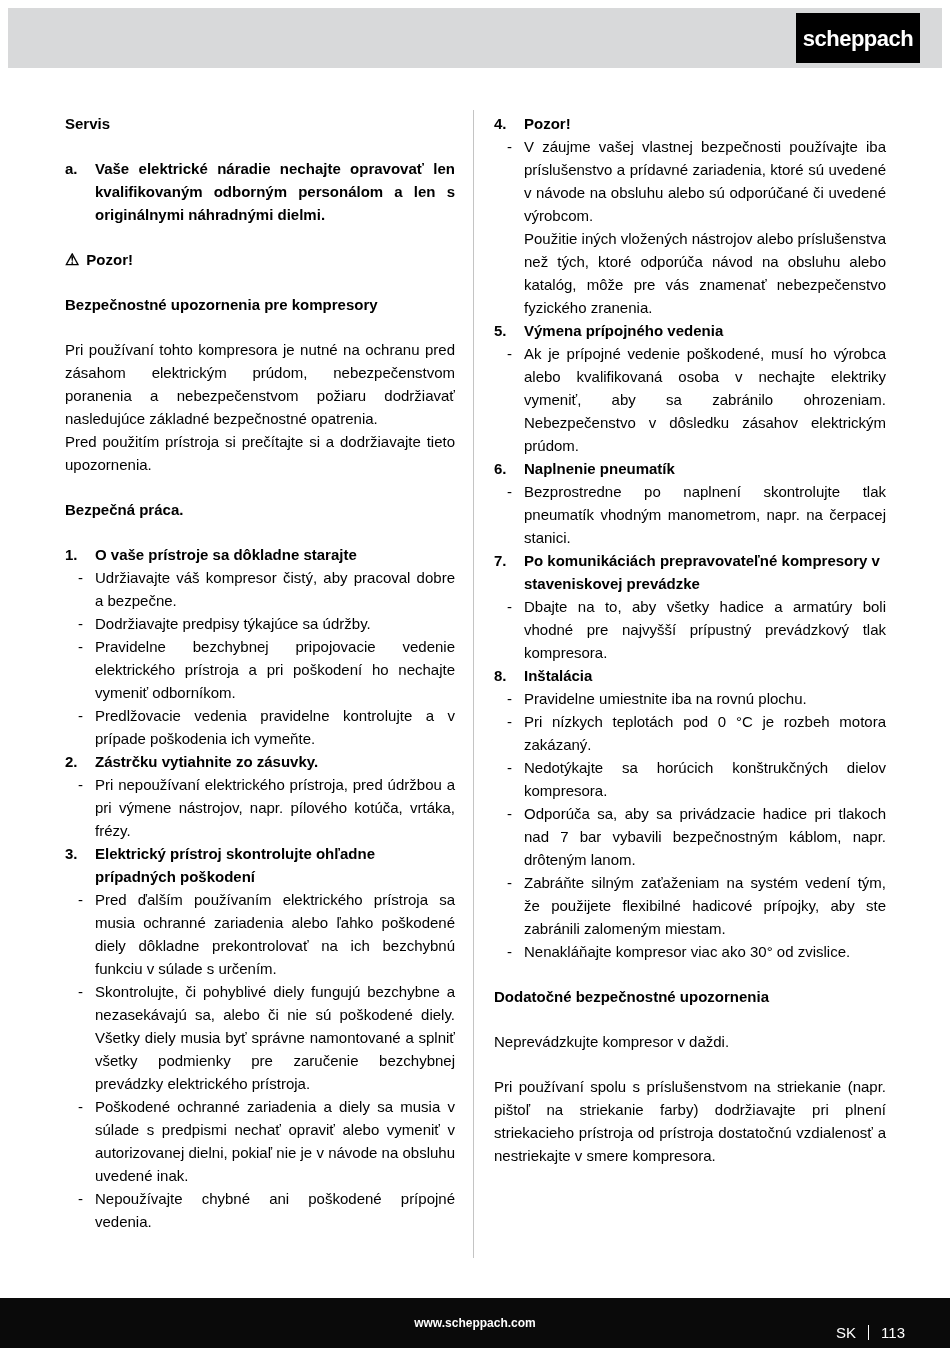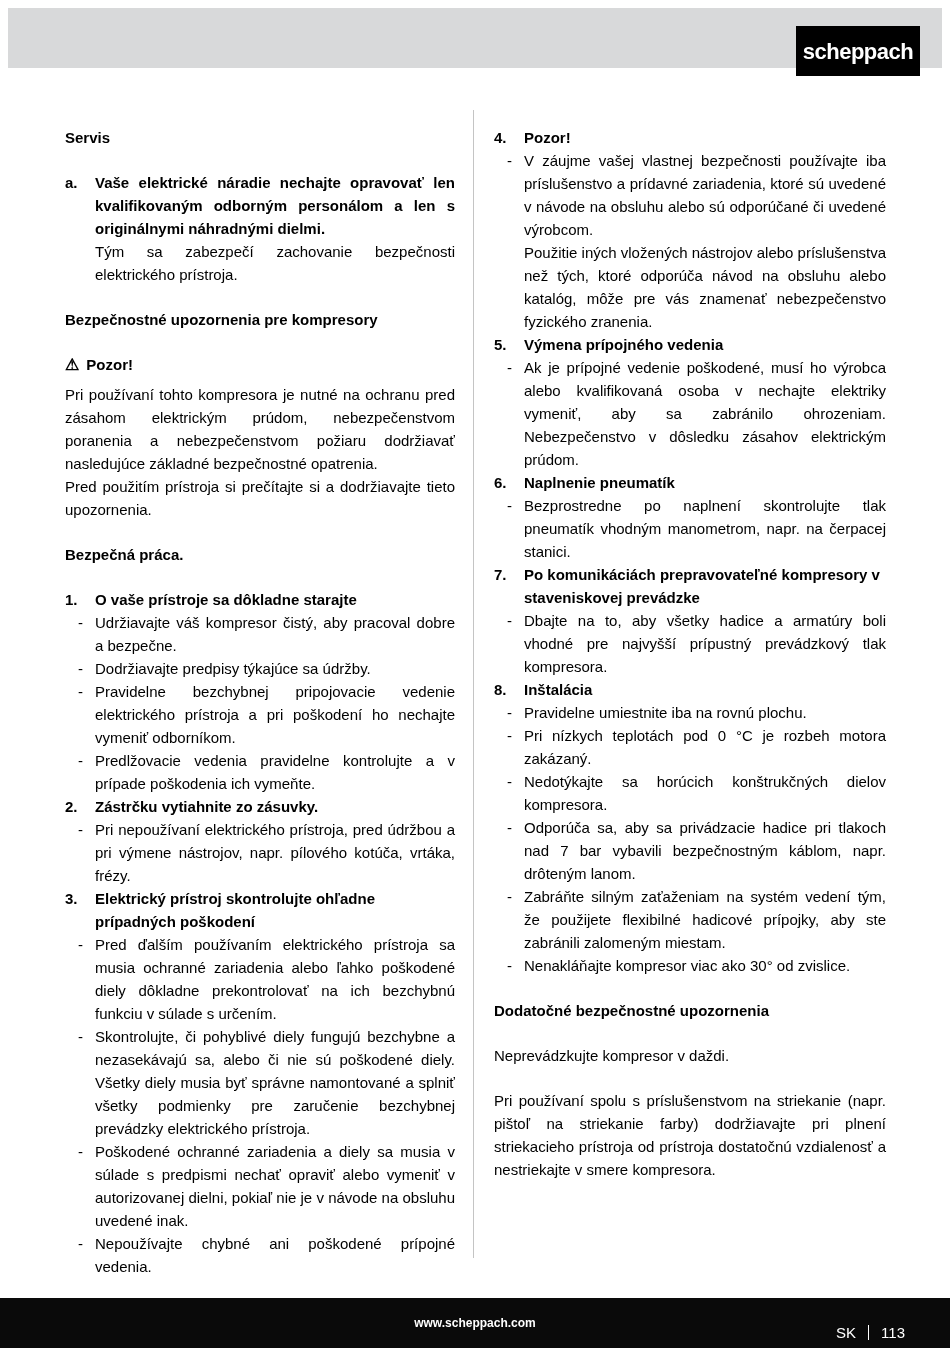--- a/index.html
+++ b/index.html
@@ -9,35 +9,35 @@
     background: #ffffff;
     font-family: "Liberation Sans", sans-serif;
     font-size: 15px; line-height: 23px; color: #000;
     position: relative; overflow: hidden;
   }
   .header-bar {
     position: absolute; left: 8px; top: 8px; width: 934px; height: 60px;
     background: #d8d9da;
   }
   .logo-box {
-    position: absolute; right: 22px; top: 18px; width: 124px; height: 50px;
+    position: absolute; right: 22px; top: 5px; width: 124px; height: 50px;
     background: #000; display: flex; align-items: center; justify-content: center; text-align: center;
   }
   .logo-text {
     color: #fff; font-weight: bold; font-size: 22px; letter-spacing: -0.5px;
   }
   .col { position: absolute; top: 108px; }
   .col-left  { left: 65px;  width: 390px; }
   .col-right { left: 494px; width: 392px; }
   .divider {
     position: absolute; left: 473px; top: 110px; width: 1px; height: 1148px;
     background: #c4c4c4;
   }
   .block { margin-top: 22px; }
-  .col .block:first-child { margin-top: 18px; }
+  .col .block:first-child { margin-top: 4px; }
   .b-numbered + .b-numbered { margin-top: 0; }
   .b-warning + .b-para { margin-top: 7px; }
   .b-heading { font-weight: bold; }
   .b-para { text-align: justify; white-space: pre-line; }
   .b-warning { font-weight: bold; }
   .warn-icon { margin-right: 7px; font-size: 16px; }
   .item-row { display: flex; }
   .marker { flex: 0 0 30px; font-weight: bold; }
   .item-title { flex: 1; font-weight: bold; }
   .item-body { flex: 1; }
@@ -71,26 +71,25 @@
   </div>
 </div>
 
 <div class="col col-left">
     <div class="block b-heading">Servis</div>
     <div class="block b-lettered">
       <div class="item-row">
         <span class="marker">a.</span>
         <div class="item-body">
           <div class="lead">Vaše elektrické náradie nechajte opravovať len kvalifikovaným odborným personálom a len s originálnymi náhradnými dielmi.</div>
-          <div class="cont">Tým sa zabezpečí zachovanie bezpečnosti elektrického prístroja.</div>
-        </div>
-      </div>
-    </div>
+        </div>
+      </div>
+    </div>
+    <div class="block b-warning"><span class="warn-icon">⚠</span><span class="warn-text">Pozor!</span></div>
     <div class="block b-heading">Bezpečnostné upozornenia pre kompresory</div>
-    <div class="block b-warning"><span class="warn-icon">⚠</span><span class="warn-text">Pozor!</span></div>
     <div class="block b-para">Pri používaní tohto kompresora je nutné na ochranu pred zásahom elektrickým prúdom, nebezpečenstvom poranenia a nebezpečenstvom požiaru dodržiavať nasledujúce základné bezpečnostné opatrenia.
 Pred použitím prístroja si prečítajte si a dodržiavajte tieto upozornenia.</div>
     <div class="block b-heading">Bezpečná práca.</div>
     <div class="block b-numbered">
       <div class="item-row">
         <span class="marker">1.</span>
         <div class="item-title">O vaše prístroje sa dôkladne starajte</div>
       </div>
       <div class="bullets">
         <div class="bullet">

